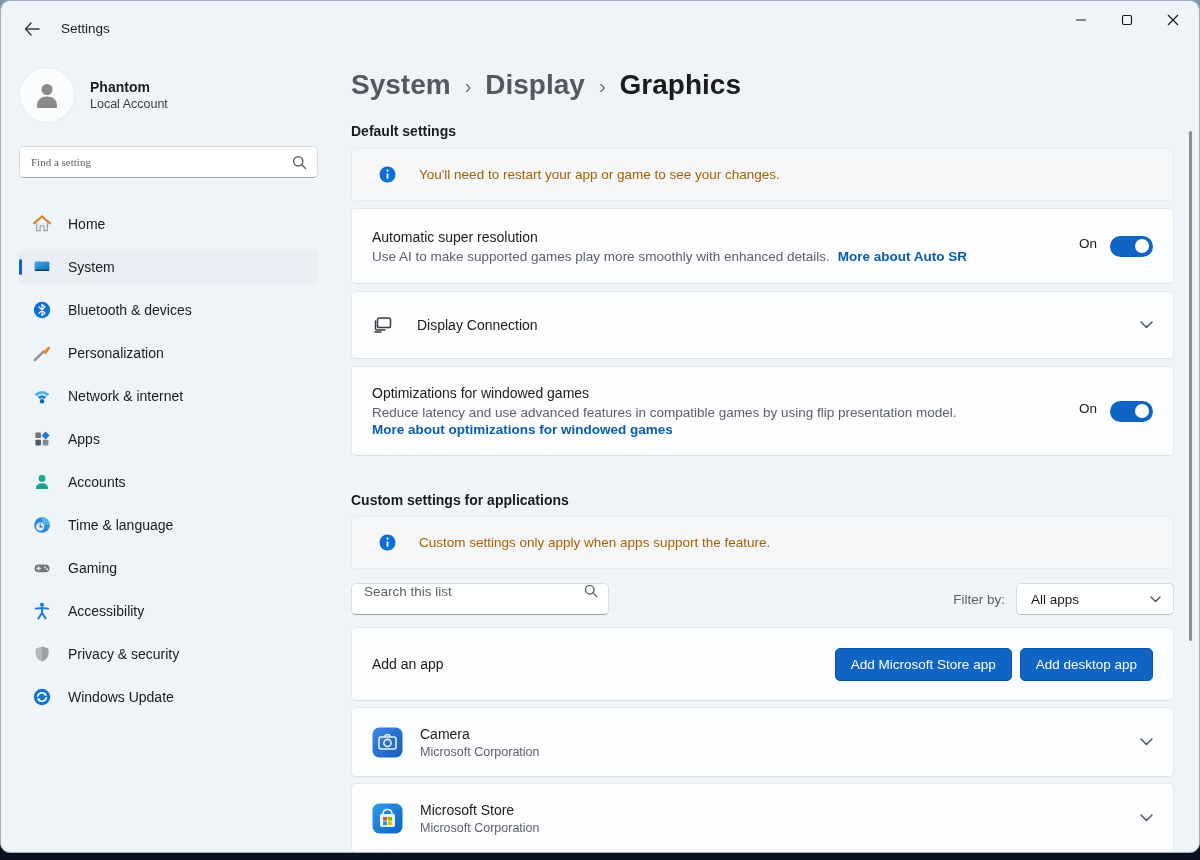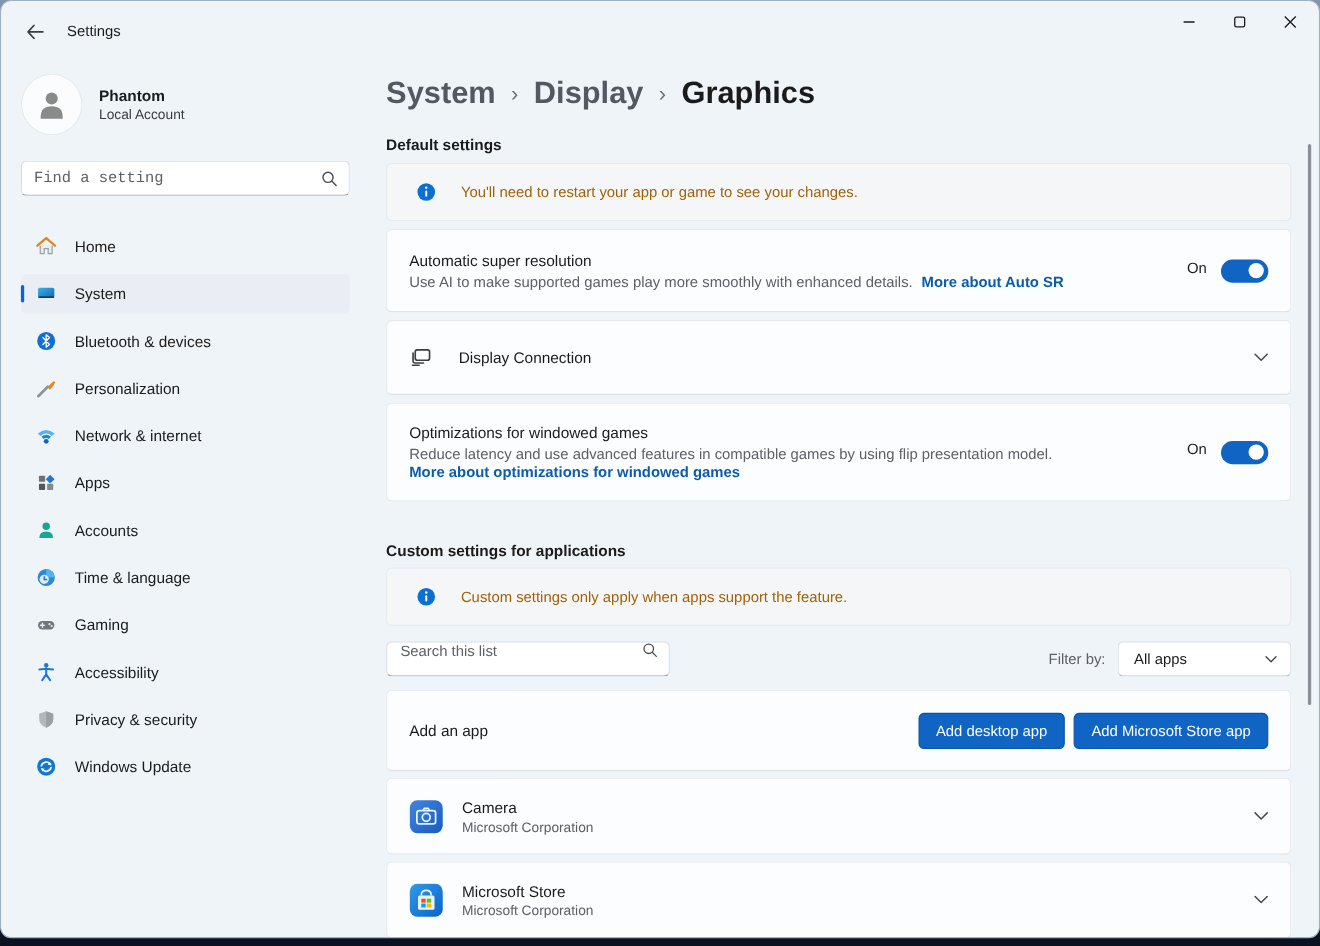--- a/index.html
+++ b/index.html
@@ -21,21 +21,21 @@
   .app-title { position:absolute; left:60px; top:20px; font-size:13.5px; color:#1b1b1b; }
   .win-controls { position:absolute; right:3px; top:0; display:flex; }
   .win-btn { width:46px; height:38px; display:flex; align-items:center; justify-content:center; }
   
   #sidebar { position:absolute; left:0; top:56px; width:336px; bottom:0; padding:0 19px 0 18px; }
   .user-row { display:flex; align-items:center; gap:15px; margin-top:10px; }
   .avatar { width:56px; height:56px; border-radius:50%; background:#fbfcfd; box-shadow:0 0 0 1px #e4e9ee inset; display:flex; align-items:center; justify-content:center; }
   .user-name { font-size:14px; font-weight:bold; color:#1b1b1b; }
   .user-type { font-size:12.5px; color:#3a3d42; margin-top:2px; }
   .search-box { margin-top:23px; height:32px; background:#ffffff; border:1px solid #d9dde2; border-bottom:1px solid #9aa0a8; border-radius:5px; display:flex; align-items:center; padding:0 10px 0 11px; }
-  .search-box input { flex:1; border:none; outline:none; font-size:14px; color:#8b5cf6; background:transparent; font-family:Liberation Mono, monospace; }
+  .search-box input { flex:1; border:none; outline:none; font-size:11px; color:#8b5cf6; background:transparent; font-family:Liberation Serif, serif; }
   .search-box input::placeholder { color:#5d6067; }
   .nav { margin-top:28px; display:flex; flex-direction:column; gap:7px; }
   .nav-item { position:relative; height:36px; border-radius:5px; display:flex; align-items:center; padding-left:13px; gap:16px; cursor:pointer; }
   .nav-item.selected { background:#eaeef4; }
   .nav-item.selected::before { content:""; position:absolute; left:0px; top:10px; width:3px; height:16px; border-radius:2px; background:#0f64c4; }
   .nav-label { font-size:14px; color:#1b1b1b; }
   .nav-icon { width:20px; height:20px; display:flex; align-items:center; justify-content:center; }
   
   #main { position:absolute; left:336px; top:56px; right:0; bottom:0; padding:0 25px 0 14px; overflow:hidden; }
   .breadcrumb { margin-top:8px; height:40px; display:flex; align-items:center; gap:14px; font-size:28px; font-weight:600; }
@@ -347,22 +347,22 @@
           <svg width="11" height="7" viewBox="0 0 11 7">
               <polyline points="1,1 5.5,5.5 10,1" fill="none" stroke="#454a50" stroke-width="1.3" stroke-linecap="round" stroke-linejoin="round"></polyline>
             </svg>
         </div>
       </div>
     </div>
 
     <div class="card" style="height:74px; margin-top:12px;">
       <div class="card-title">Add an app</div>
       <div class="btn-row">
+        <button class="btn-primary">Add Microsoft Store app</button>
         <button class="btn-primary">Add desktop app</button>
-        <button class="btn-primary">Add Microsoft Store app</button>
       </div>
     </div>
 
     <div class="card" style="height:70px; margin-top:6px;">
       <svg class="app-icon" viewBox="0 0 31 31">
         <defs>
             <linearGradient id="camg" x1="0" y1="0" x2="1" y2="1">
               <stop offset="0" stop-color="#3f86e0"></stop>
               <stop offset="1" stop-color="#1a5bc0"></stop>
             </linearGradient>

